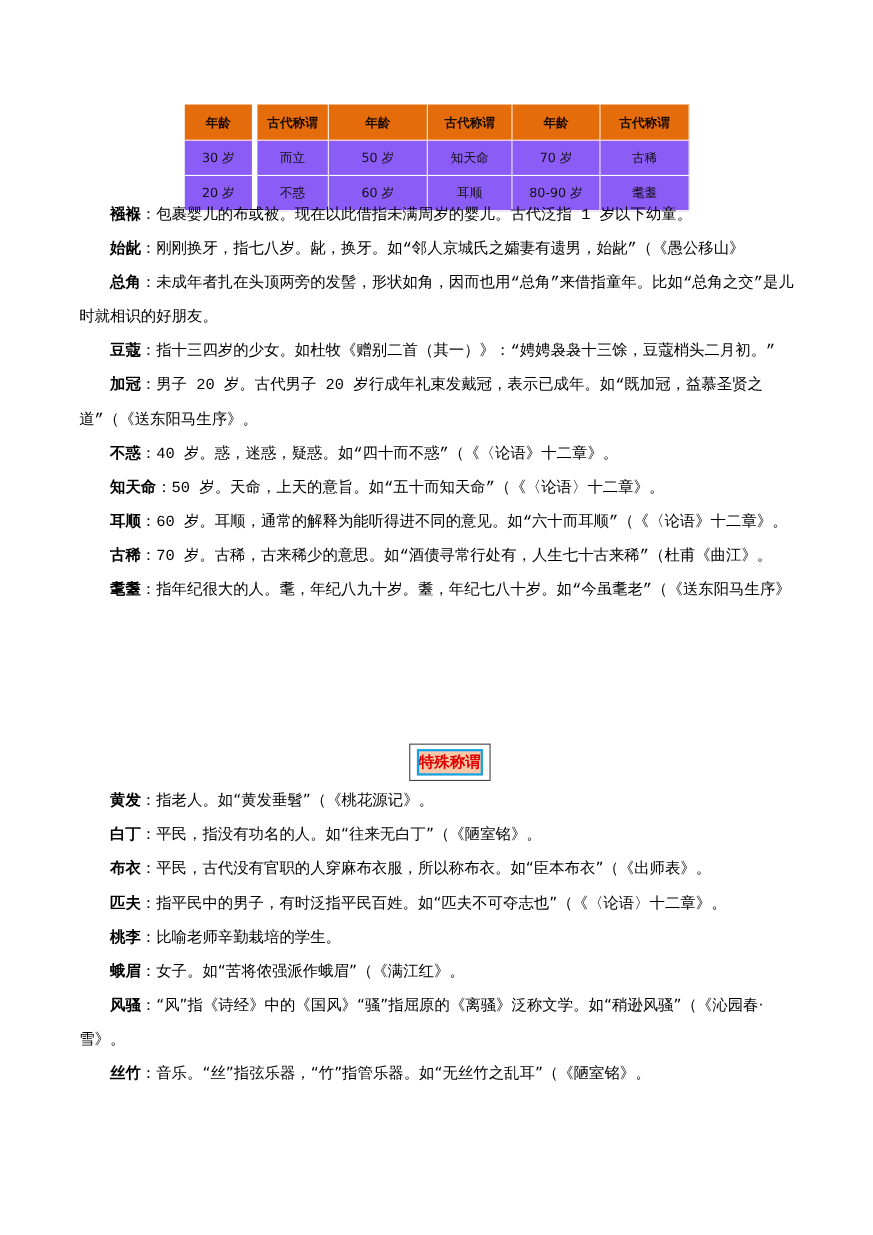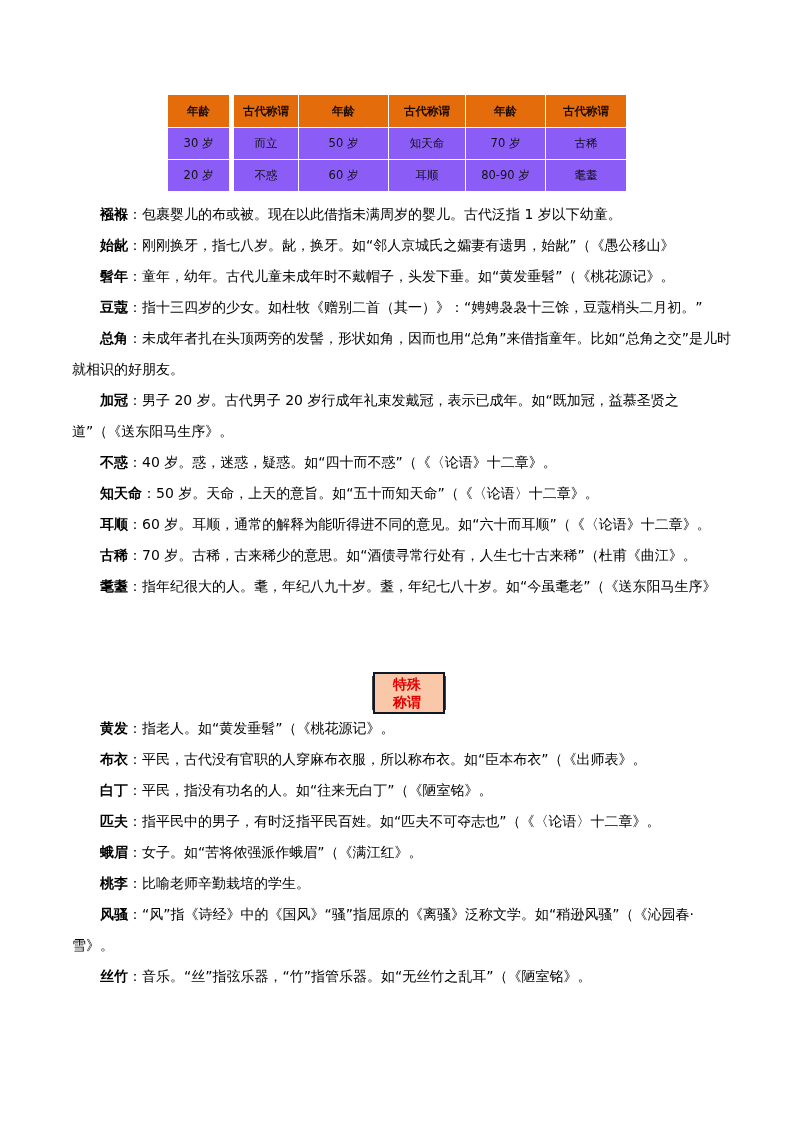--- a/index.html
+++ b/index.html
@@ -9,29 +9,29 @@
 
   .age-table { position: absolute; left: 168px; top: 95px; display: flex; gap: 0; }
   .col { display: flex; flex-direction: column; }
   .col.first { margin-right: 4px; }
   .cell { height: 32px; display: flex; align-items: center; justify-content: center;
           font-size: 11.5px; box-sizing: border-box; border-right: 1px solid #ffffff;
           border-bottom: 1px solid #ffffff; }
   .head { background: #E46C0A; color: #1a0a00; font-weight: bold; height: 33px; }
   .body-cell { background: #8b5cf6; color: #111; }
 
-  .entries { position: absolute; left: 72px; top: 199px; width: 660px; }
+  .entries { position: absolute; left: 72px; top: 181px; width: 660px; font-family: Liberation Mono, monospace; }
   .entry { font-size: 14px; line-height: 31px; text-indent: 28px; margin: 0; letter-spacing: 0px; }
   .term { font-weight: bold; }
 
   .section-box { position: absolute; left: 372px; top: 676px; width: 74px; height: 34px;
                  border: 1px solid #444; box-sizing: border-box; background: #fff;
                  display: flex; align-items: center; justify-content: center; }
-  .section-badge { background: #F8C8A8; border: 2px solid #0f172a; color: #E00000;
-                   font-weight: bold; font-size: 14px; padding: 1px 18px; line-height: 18px; }
+  .section-badge { background: #F8C8A8; border: 2px solid #0ea5e9; color: #E00000;
+                   font-weight: bold; font-size: 14px; padding: 1px 0; line-height: 18px; }
 
   .entries2 { position: absolute; left: 72px; top: 713px; width: 660px; }
 </style>
 </head>
 <body>
 
 <div class="page">
 
   <div class="age-table">
     <div class="col first" style="width:62px">
@@ -62,39 +62,38 @@
     <div class="col" style="width:81px">
       <div class="cell head">古代称谓</div>
       <div class="cell body-cell">古稀</div>
       <div class="cell body-cell">耄耋</div>
     </div>
   </div>
 
   <div class="entries">
     <p class="entry"><span class="term">襁褓</span><span>：包裹婴儿的布或被。现在以此借指未满周岁的婴儿。古代泛指 1 岁以下幼童。</span></p>
     <p class="entry"><span class="term">始龀</span><span>：刚刚换牙，指七八岁。龀，换牙。如“邻人京城氏之孀妻有遗男，始龀”（《愚公移山》</span></p>
-    <p class="entry"><span class="term">髫年</span><span>：童年，幼年。古代儿童未成年时不戴帽子，头发下垂。如“黄发垂髫”（《桃花源记》。</span></p>
+    <p class="entry"><span class="term">总角</span><span>：未成年者扎在头顶两旁的发髻，形状如角，因而也用“总角”来借指童年。比如“总角之交”是儿时就相识的好朋友。</span></p>
     <p class="entry"><span class="term">豆蔻</span><span>：指十三四岁的少女。如杜牧《赠别二首（其一）》：“娉娉袅袅十三馀，豆蔻梢头二月初。”</span></p>
-    <p class="entry"><span class="term">总角</span><span>：未成年者扎在头顶两旁的发髻，形状如角，因而也用“总角”来借指童年。比如“总角之交”是儿时就相识的好朋友。</span></p>
     <p class="entry"><span class="term">加冠</span><span>：男子 20 岁。古代男子 20 岁行成年礼束发戴冠，表示已成年。如“既加冠，益慕圣贤之道”（《送东阳马生序》。</span></p>
     <p class="entry"><span class="term">不惑</span><span>：40 岁。惑，迷惑，疑惑。如“四十而不惑”（《〈论语》十二章》。</span></p>
     <p class="entry"><span class="term">知天命</span><span>：50 岁。天命，上天的意旨。如“五十而知天命”（《〈论语〉十二章》。</span></p>
     <p class="entry"><span class="term">耳顺</span><span>：60 岁。耳顺，通常的解释为能听得进不同的意见。如“六十而耳顺”（《〈论语》十二章》。</span></p>
     <p class="entry"><span class="term">古稀</span><span>：70 岁。古稀，古来稀少的意思。如“酒债寻常行处有，人生七十古来稀”（杜甫《曲江》。</span></p>
     <p class="entry"><span class="term">耄耋</span><span>：指年纪很大的人。耄，年纪八九十岁。耋，年纪七八十岁。如“今虽耄老”（《送东阳马生序》</span></p>
   </div>
 
   <div class="section-box">
     <span class="section-badge">特殊称谓</span>
   </div>
 
   <div class="entries2">
     <p class="entry"><span class="term">黄发</span><span>：指老人。如“黄发垂髫”（《桃花源记》。</span></p>
+    <p class="entry"><span class="term">白丁</span><span>：平民，指没有功名的人。如“往来无白丁”（《陋室铭》。</span></p>
     <p class="entry"><span class="term">布衣</span><span>：平民，古代没有官职的人穿麻布衣服，所以称布衣。如“臣本布衣”（《出师表》。</span></p>
-    <p class="entry"><span class="term">白丁</span><span>：平民，指没有功名的人。如“往来无白丁”（《陋室铭》。</span></p>
     <p class="entry"><span class="term">匹夫</span><span>：指平民中的男子，有时泛指平民百姓。如“匹夫不可夺志也”（《〈论语〉十二章》。</span></p>
+    <p class="entry"><span class="term">桃李</span><span>：比喻老师辛勤栽培的学生。</span></p>
     <p class="entry"><span class="term">蛾眉</span><span>：女子。如“苦将侬强派作蛾眉”（《满江红》。</span></p>
-    <p class="entry"><span class="term">桃李</span><span>：比喻老师辛勤栽培的学生。</span></p>
     <p class="entry"><span class="term">风骚</span><span>：“风”指《诗经》中的《国风》“骚”指屈原的《离骚》泛称文学。如“稍逊风骚”（《沁园春·雪》。</span></p>
     <p class="entry"><span class="term">丝竹</span><span>：音乐。“丝”指弦乐器，“竹”指管乐器。如“无丝竹之乱耳”（《陋室铭》。</span></p>
   </div>
 
 </div>
 
 </body></html>

